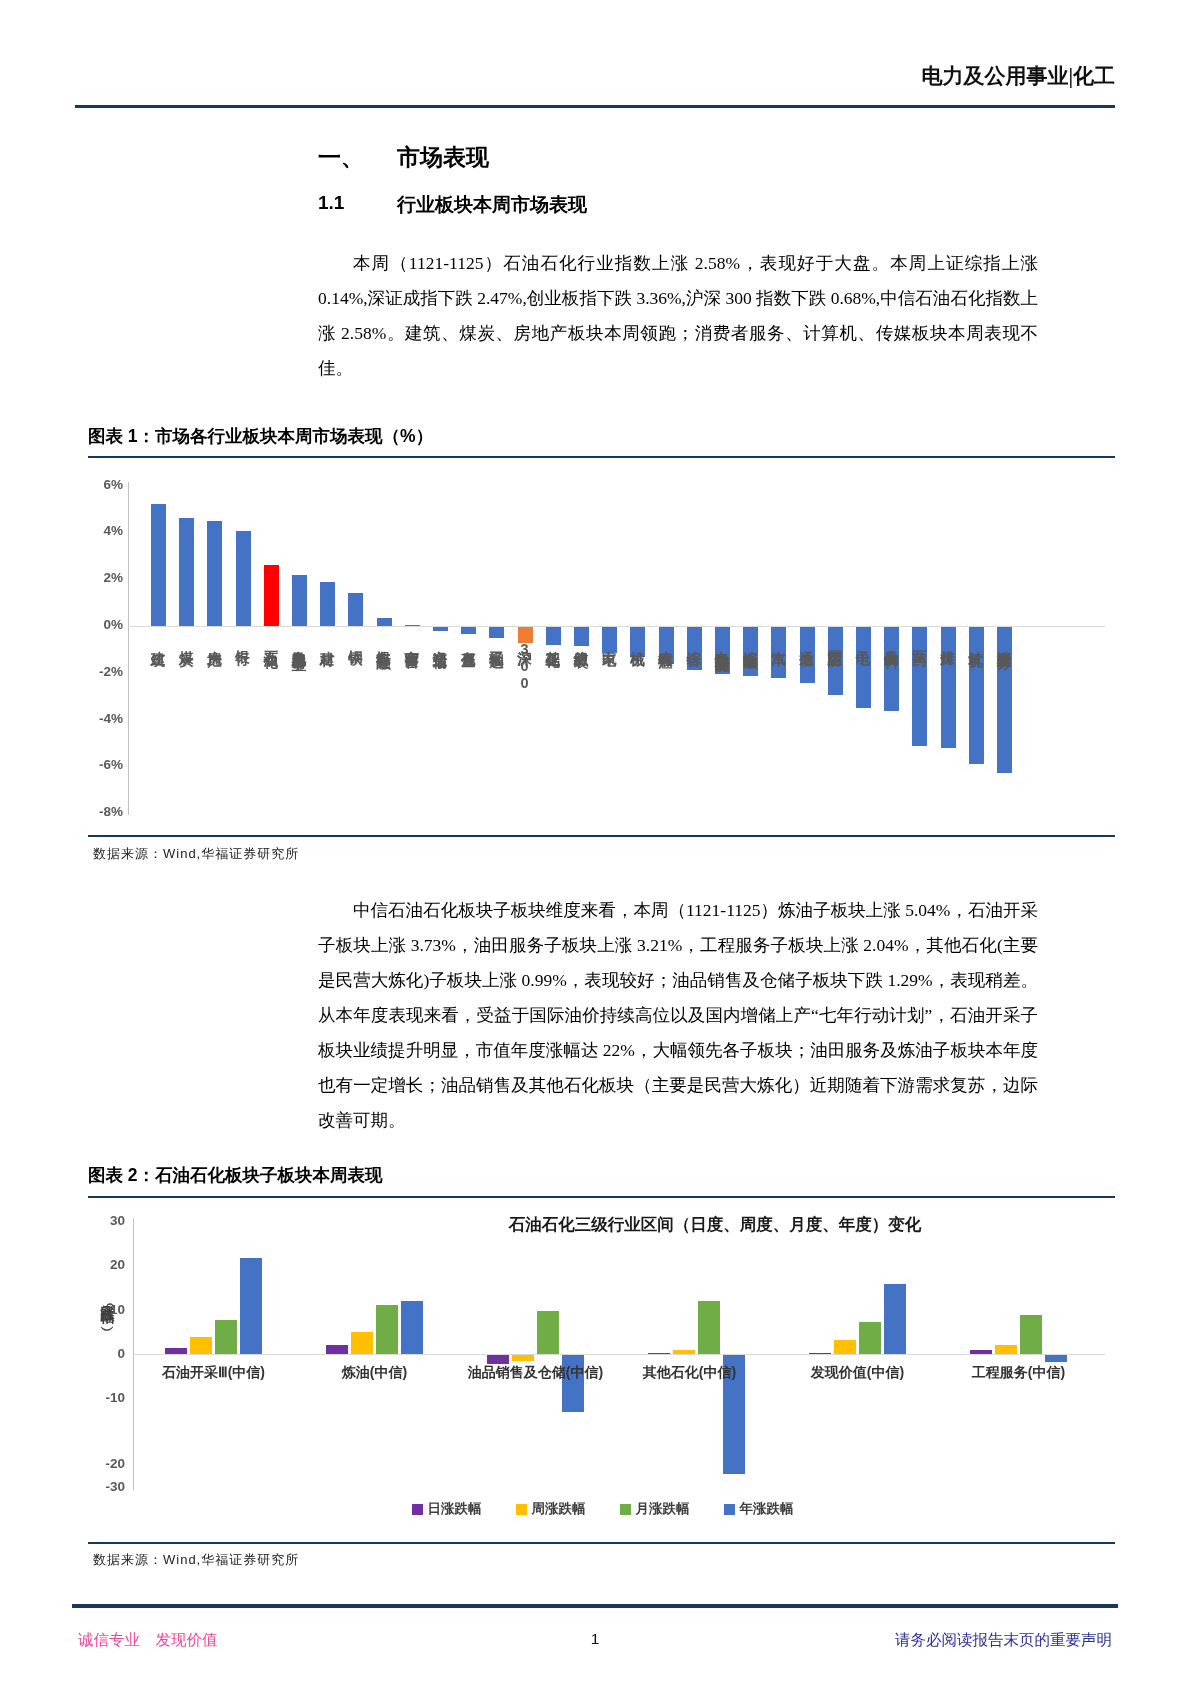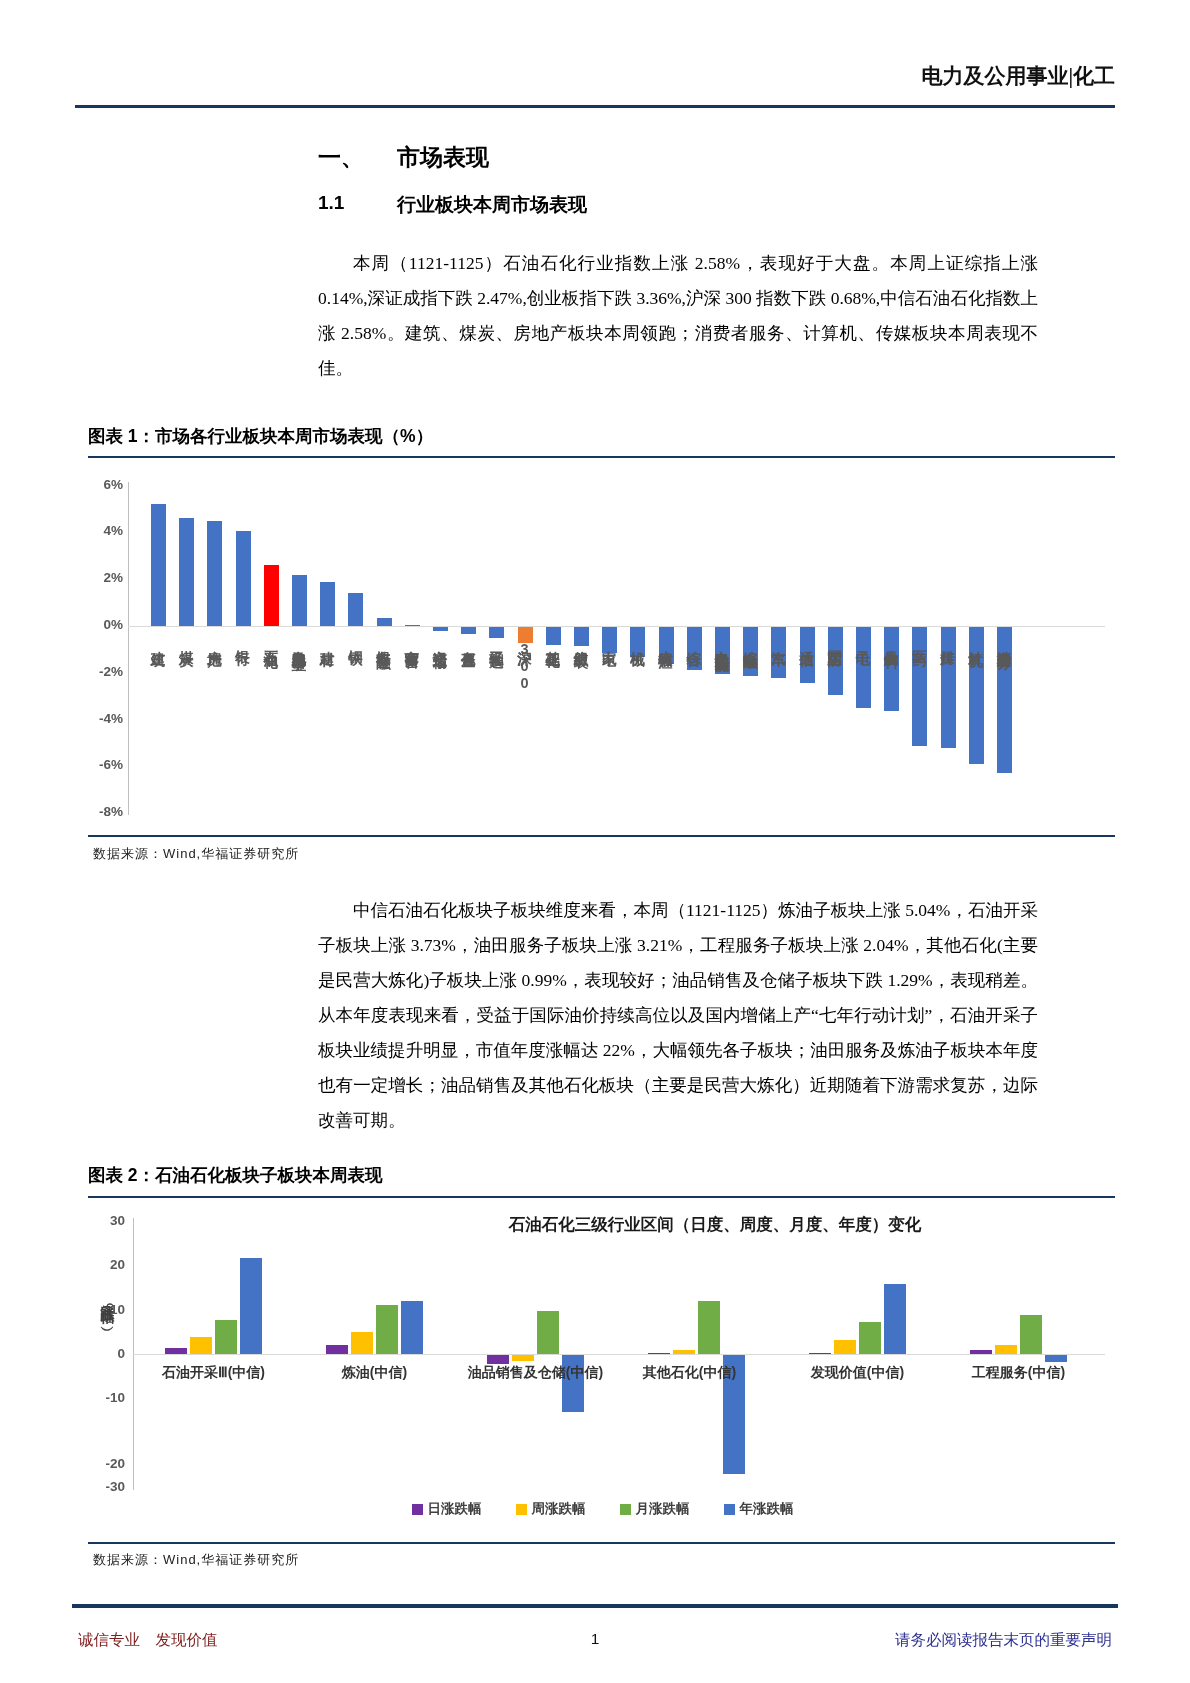--- a/index.html
+++ b/index.html
@@ -60,21 +60,21 @@
          text-align:center;top:164px;}
   .c2legend{position:absolute;left:0;top:300px;width:100%;display:flex;
             justify-content:center;gap:34px;align-items:center;}
   .lg-item{display:flex;align-items:center;gap:5px;}
   .lg-sq{width:11px;height:11px;display:inline-block;}
   .lg-txt{font-size:13.5px;font-weight:bold;color:#404040;}
 
   
   .footer-rule{position:absolute;left:72px;top:1604px;width:1046px;height:3.5px;background:#17375e;}
   .footer-left{position:absolute;left:78px;top:1630px;font-family:"Liberation Serif",serif;
-               font-size:15.5px;color:#7f1d1d;white-space:pre;}
+               font-size:15.5px;color:#ec4899;white-space:pre;}
   .footer-page{position:absolute;left:0;top:1630px;width:1190px;text-align:center;
                font-size:15.5px;color:#111;}
   .footer-right{position:absolute;right:78px;top:1630px;font-family:"Liberation Serif",serif;
                 font-size:15.5px;color:#2d2f92;}
 </style>
 </head>
 <body>
 
 <div class="page">
 

